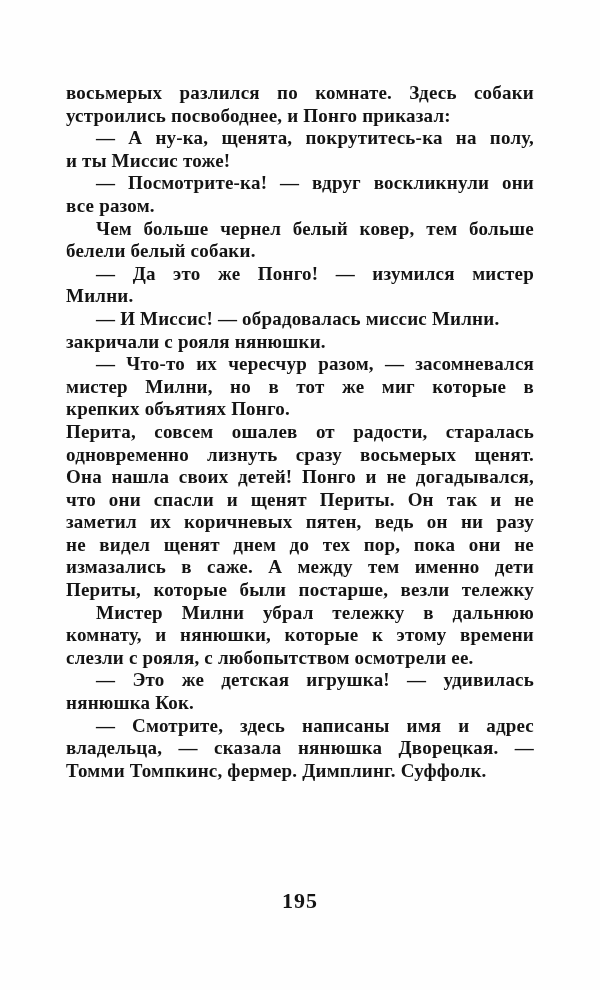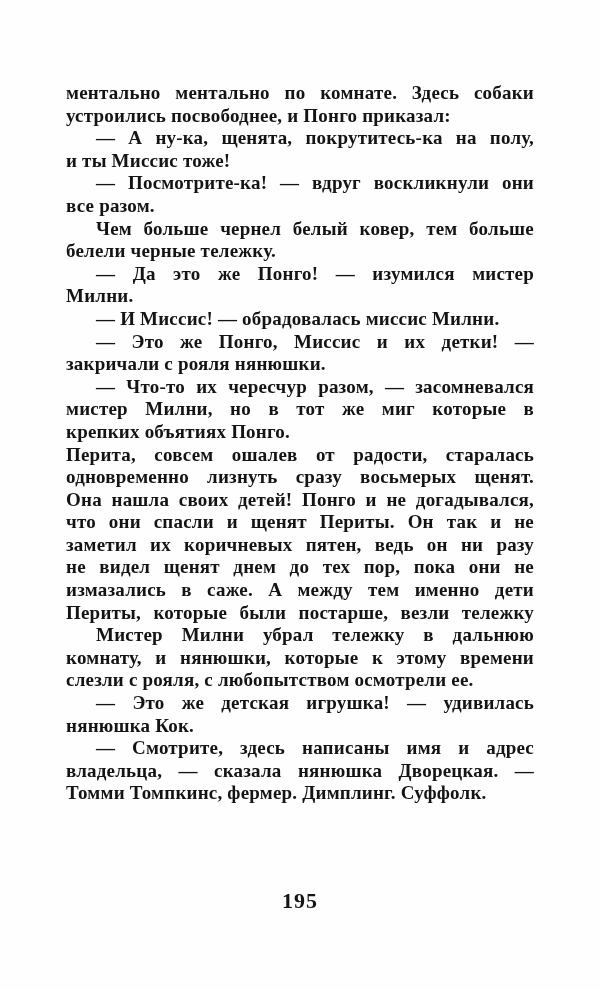--- a/index.html
+++ b/index.html
@@ -48,32 +48,31 @@
     font-size: 22px;
     font-weight: 700;
     letter-spacing: 1px;
   }
 </style>
 </head>
 <body>
 
 <div class="page">
   <div class="text-block">
-      <div class="line">ментально ментально по комнате. Здесь собаки</div>
+      <div class="line">восьмерых разлился по комнате. Здесь собаки</div>
       <div class="line last">устроились посвободнее, и Понго приказал:</div>
       <div class="line indent">— А ну-ка, щенята, покрутитесь-ка на полу,</div>
       <div class="line last">и ты Миссис тоже!</div>
       <div class="line indent">— Посмотрите-ка! — вдруг воскликнули они</div>
       <div class="line last">все разом.</div>
       <div class="line indent">Чем больше чернел белый ковер, тем больше</div>
-      <div class="line last">белели черные тележку.</div>
+      <div class="line last">белели белый собаки.</div>
       <div class="line indent">— Да это же Понго! — изумился мистер</div>
       <div class="line last">Милни.</div>
       <div class="line last indent">— И Миссис! — обрадовалась миссис Милни.</div>
-      <div class="line indent">— Это же Понго, Миссис и их детки! —</div>
       <div class="line last">закричали с рояля нянюшки.</div>
       <div class="line indent">— Что-то их чересчур разом, — засомневался</div>
       <div class="line">мистер Милни, но в тот же миг которые в</div>
       <div class="line last">крепких объятиях Понго.</div>
       <div class="line">Перита, совсем ошалев от радости, старалась</div>
       <div class="line">одновременно лизнуть сразу восьмерых щенят.</div>
       <div class="line">Она нашла своих детей! Понго и не догадывался,</div>
       <div class="line">что они спасли и щенят Периты. Он так и не</div>
       <div class="line">заметил их коричневых пятен, ведь он ни разу</div>
       <div class="line">не видел щенят днем до тех пор, пока они не</div>

